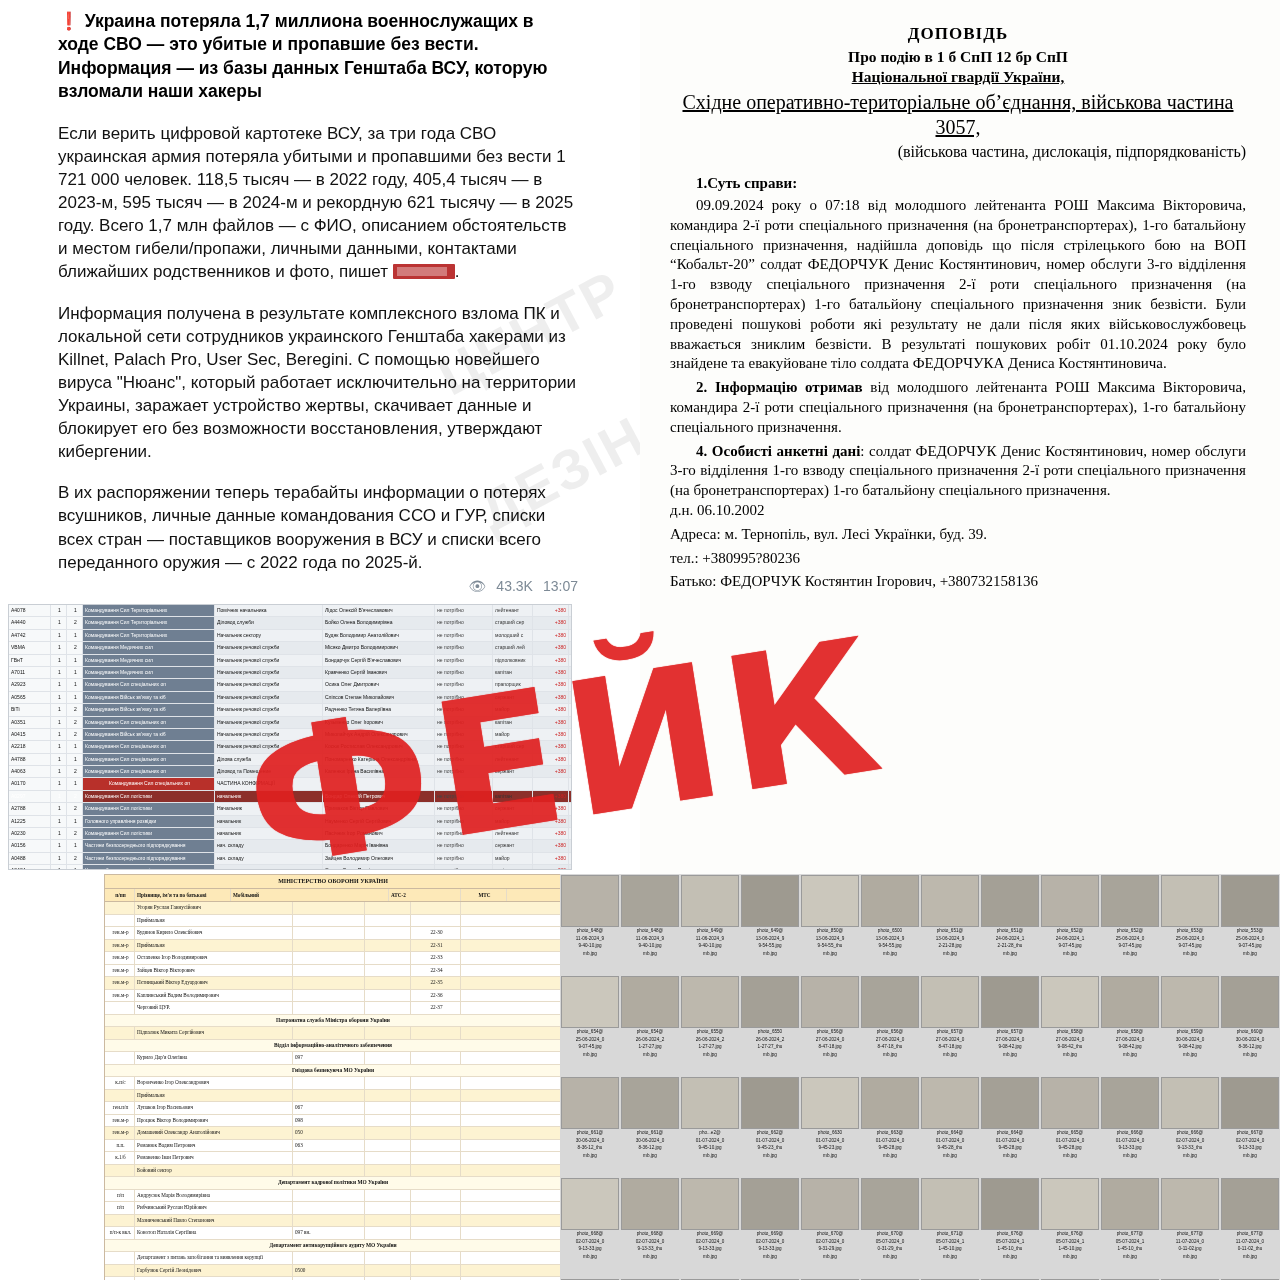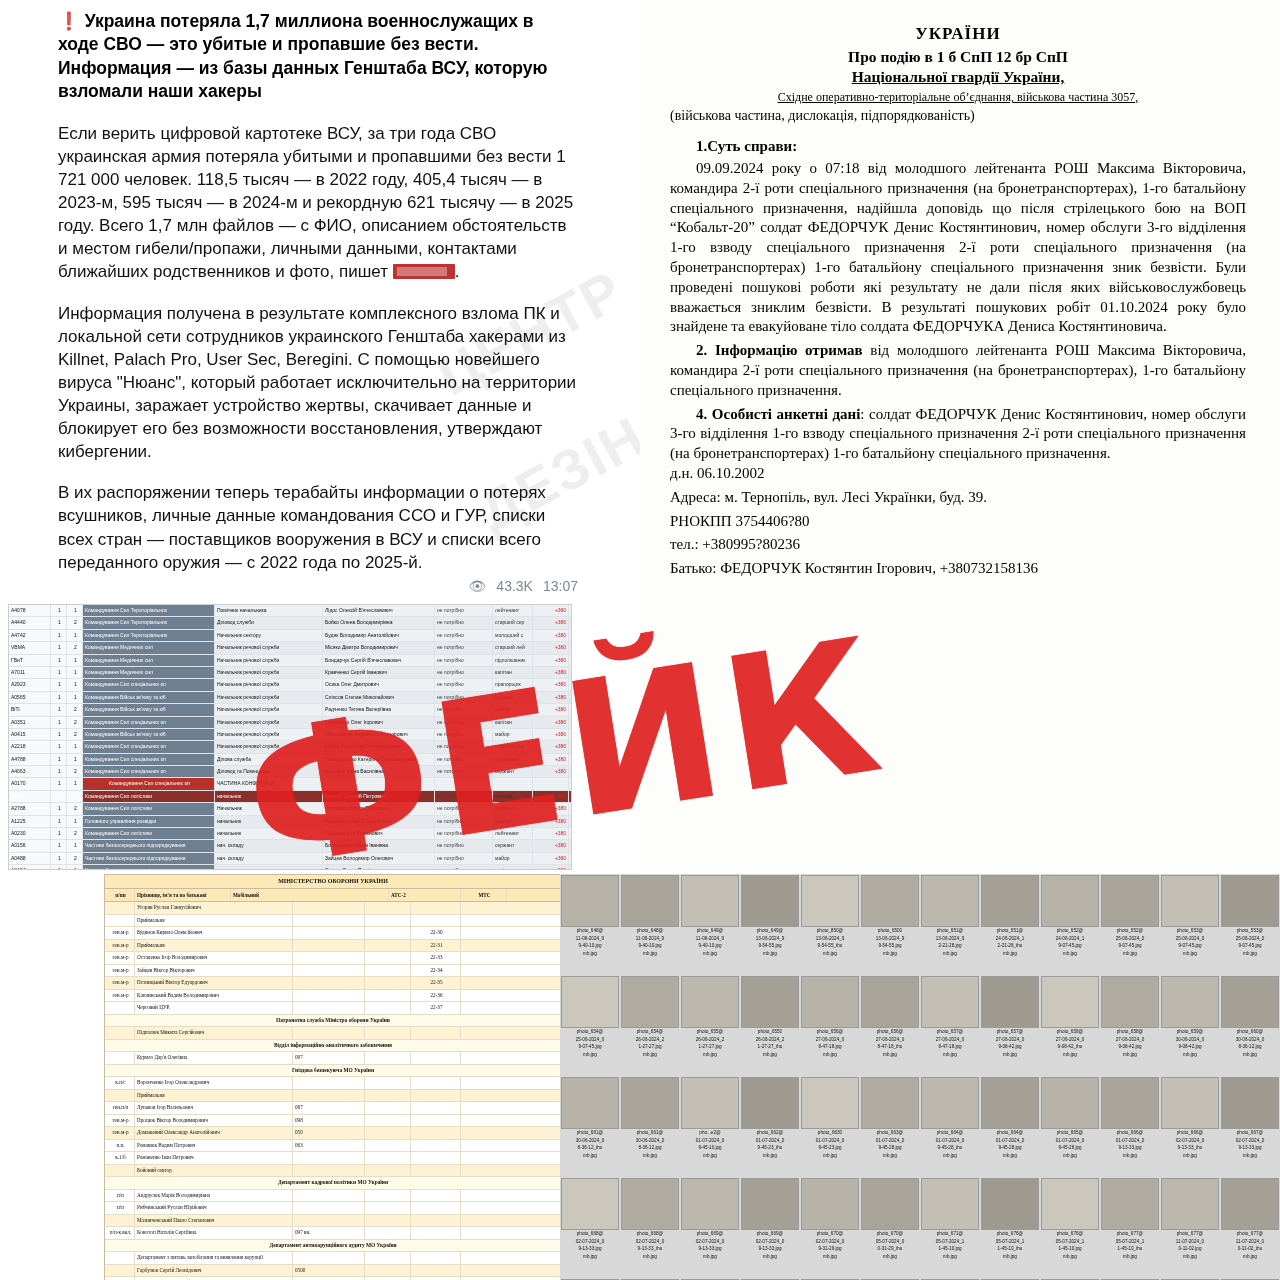--- a/index.html
+++ b/index.html
@@ -69,22 +69,22 @@
     position:absolute;left:640px;top:0;width:640px;height:880px;
     background:#fdfdfb;
     padding:24px 34px 0 30px;
     box-sizing:border-box;
     font-family:"Liberation Serif", serif;
     color:#000;
   }
   .rdoc .t1{text-align:center;font-weight:700;font-size:17px;letter-spacing:1px;}
   .rdoc .t2{text-align:center;font-weight:700;font-size:15.5px;margin-top:4px;}
   .rdoc .t3{text-align:center;font-weight:700;font-size:15.5px;margin-top:2px;text-decoration:underline;}
-  .rdoc .t4{text-align:center;font-size:12px;margin-top:4px;text-decoration:underline;line-height:1.25;}
-  .rdoc .t5{text-align:left;font-size:14px;margin-top:3px;}
+  .rdoc .t4{text-align:center;font-size:20px;margin-top:4px;text-decoration:underline;line-height:1.25;}
+  .rdoc .t5{text-align:right;font-size:16px;margin-top:3px;}
   .rdoc .sec{margin-top:14px;font-size:15px;font-weight:700;text-indent:26px;}
   .rdoc p.body{
     font-size:15px;line-height:1.32;text-align:justify;margin:4px 0 0 0;text-indent:26px;
   }
   .rdoc p.body.noind{text-indent:0;}
   .rdoc .b{font-weight:700;}
   .rdoc .blk{margin-top:13px;}
 
   
   .sheet1{
@@ -181,37 +181,36 @@
     <p class="para bold">В их распоряжении теперь терабайты информации о потерях всушников, личные данные командования ССО и ГУР, списки всех стран — поставщиков вооружения в ВСУ и списки всего переданного оружия — с 2022 года по 2025-й.</p>
   </div>
 
   <div class="meta-row">
     <span class="eye">👁</span>
     <span class="meta-views">43.3K</span>
     <span class="meta-time">13:07</span>
   </div>
 
   <div class="rdoc">
-    <div class="t1">УКРАЇНИ</div>
+    <div class="t1">ДОПОВІДЬ</div>
     <div class="t2">Про подію в 1 б СпП 12 бр СпП</div>
     <div class="t3">Національної гвардії України,</div>
     <div class="t4">Східне оперативно-територіальне об’єднання, військова частина 3057,</div>
     <div class="t5">(військова частина, дислокація, підпорядкованість)</div>
 
     <div class="sec">1.Суть справи:</div>
     <p class="body">09.09.2024 року о 07:18 від молодшого лейтенанта РОШ Максима Вікторовича, командира 2-ї роти спеціального призначення (на бронетранспортерах), 1-го батальйону спеціального призначення, надійшла доповідь що після стрілецького бою на ВОП “Кобальт-20” солдат ФЕДОРЧУК Денис Костянтинович, номер обслуги 3-го відділення 1-го взводу спеціального призначення 2-ї роти спеціального призначення (на бронетранспортерах) 1-го батальйону спеціального призначення зник безвісти. Були проведені пошукові роботи які результату не дали після яких військовослужбовець вважається зниклим безвісти. В результаті пошукових робіт 01.10.2024 року було знайдене та евакуйоване тіло солдата ФЕДОРЧУКА Дениса Костянтиновича.</p>
 
     <p class="body blk"><span class="b">2. Інформацію отримав</span> <span>від молодшого лейтенанта РОШ Максима Вікторовича, командира 2-ї роти спеціального призначення (на бронетранспортерах), 1-го батальйону спеціального призначення.</span></p>
 
 
     <p class="body blk"><span class="b">4. Особисті анкетні дані</span><span>: солдат ФЕДОРЧУК Денис Костянтинович, номер обслуги 3-го відділення 1-го взводу спеціального призначення 2-ї роти спеціального призначення (на бронетранспортерах) 1-го батальйону спеціального призначення.</span></p>
 
     <p class="body noind" style="margin-top:0">д.н. 06.10.2002</p>
     <p class="body noind">Адреса: м. Тернопіль, вул. Лесі Українки, буд. 39.</p>
-    <p class="body noind">РНОКПП 3754406?80</p>
     <p class="body noind">тел.: +380995?80236</p>
     <p class="body noind">Батько: ФЕДОРЧУК Костянтин Ігорович, +380732158136</p>
   </div>
 
   <div class="sheet1" id="sheet1">
       <div class="r">
         <div class="c c0">A4078</div>
         <div class="c c1">1</div>
         <div class="c c2">1</div>
         <div class="c c3">Командування Сил Територіальних</div>

